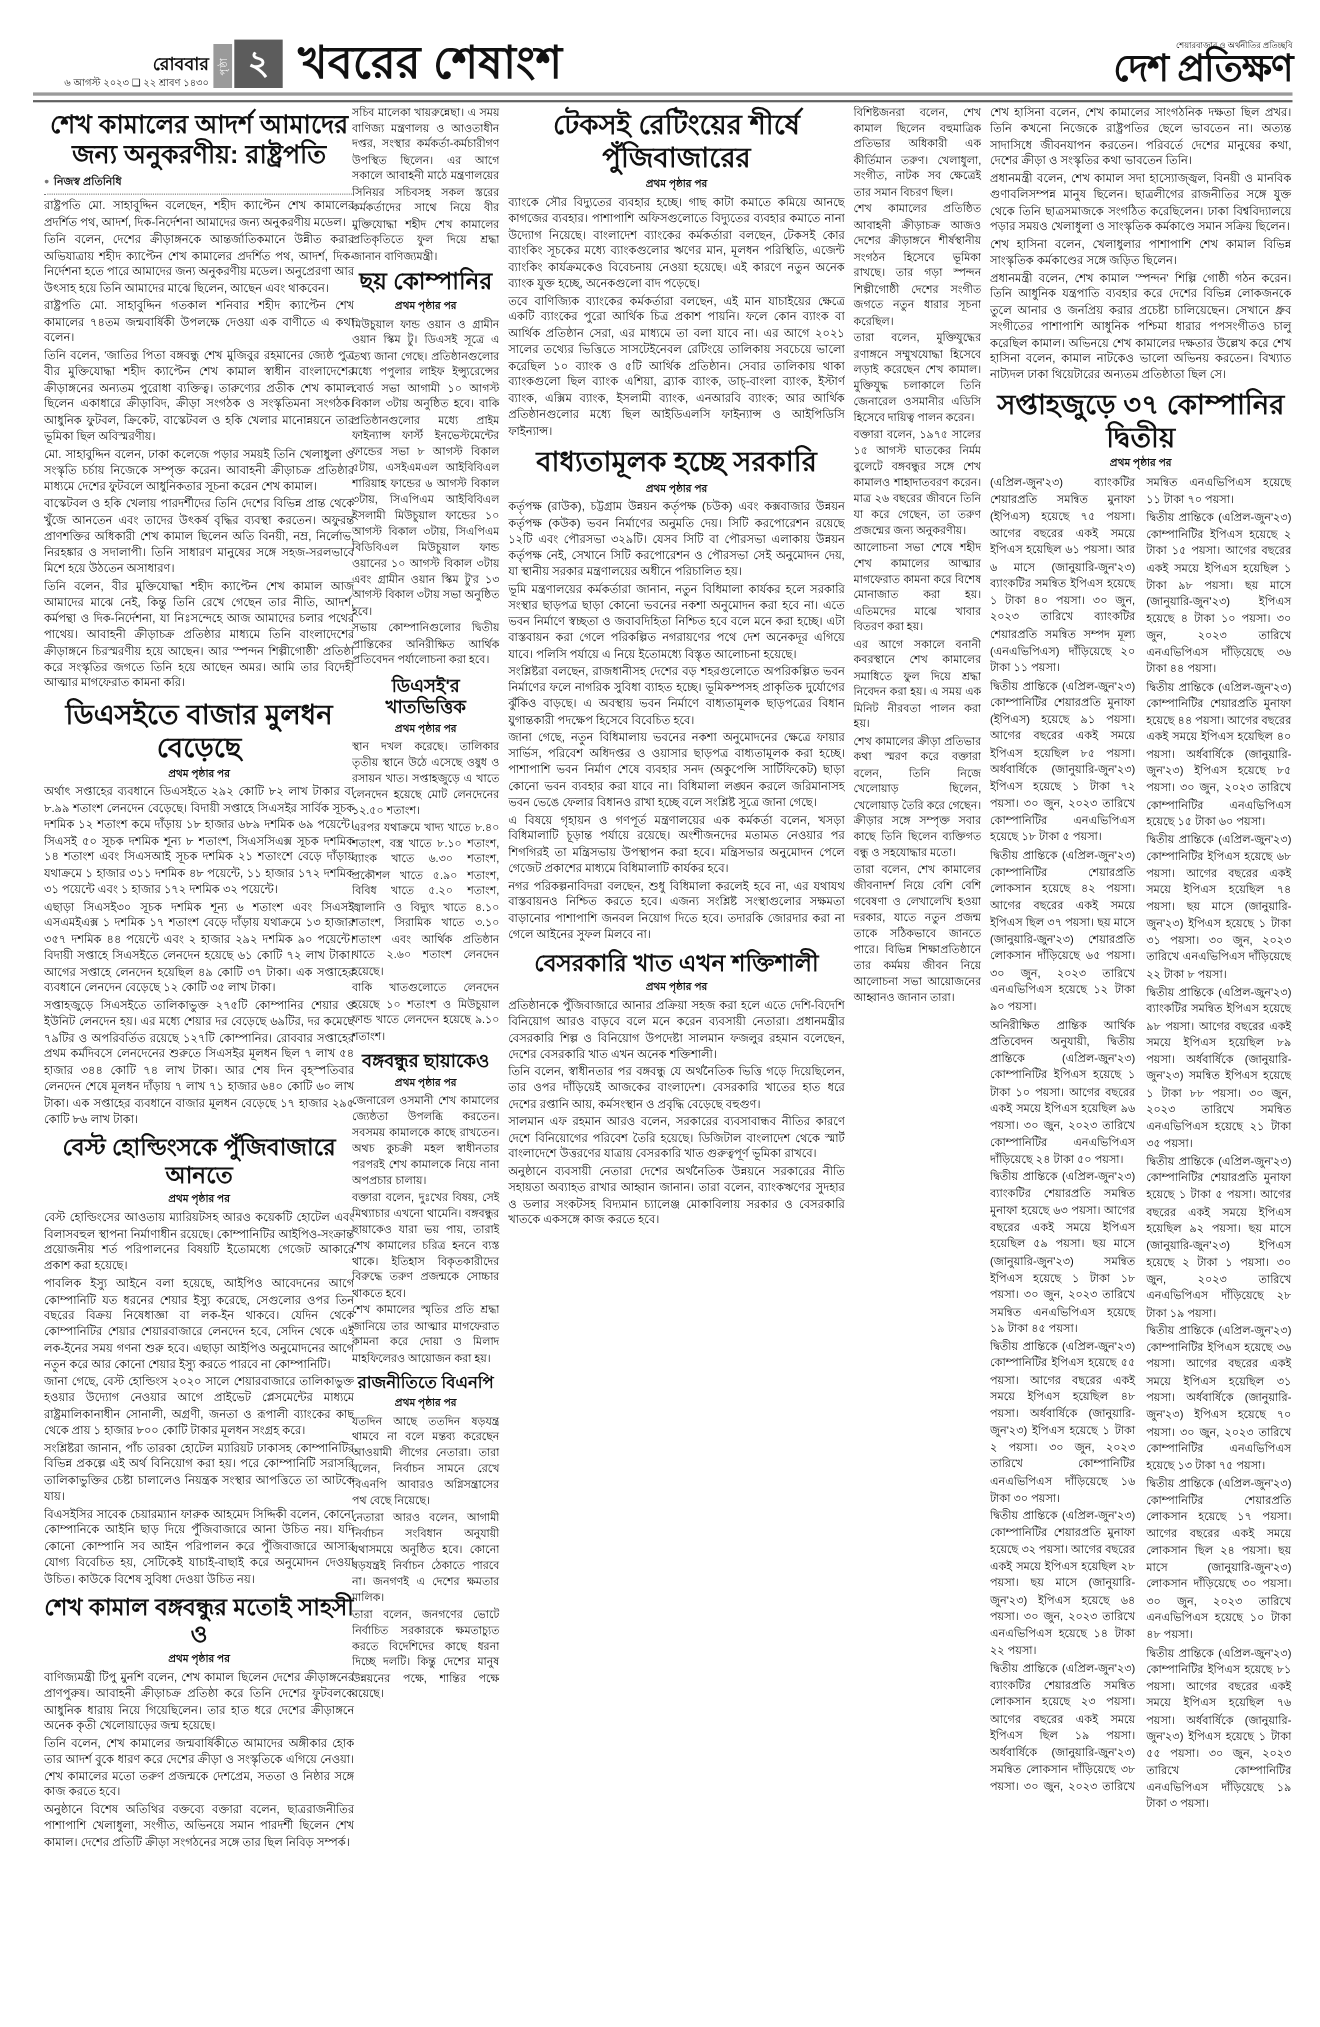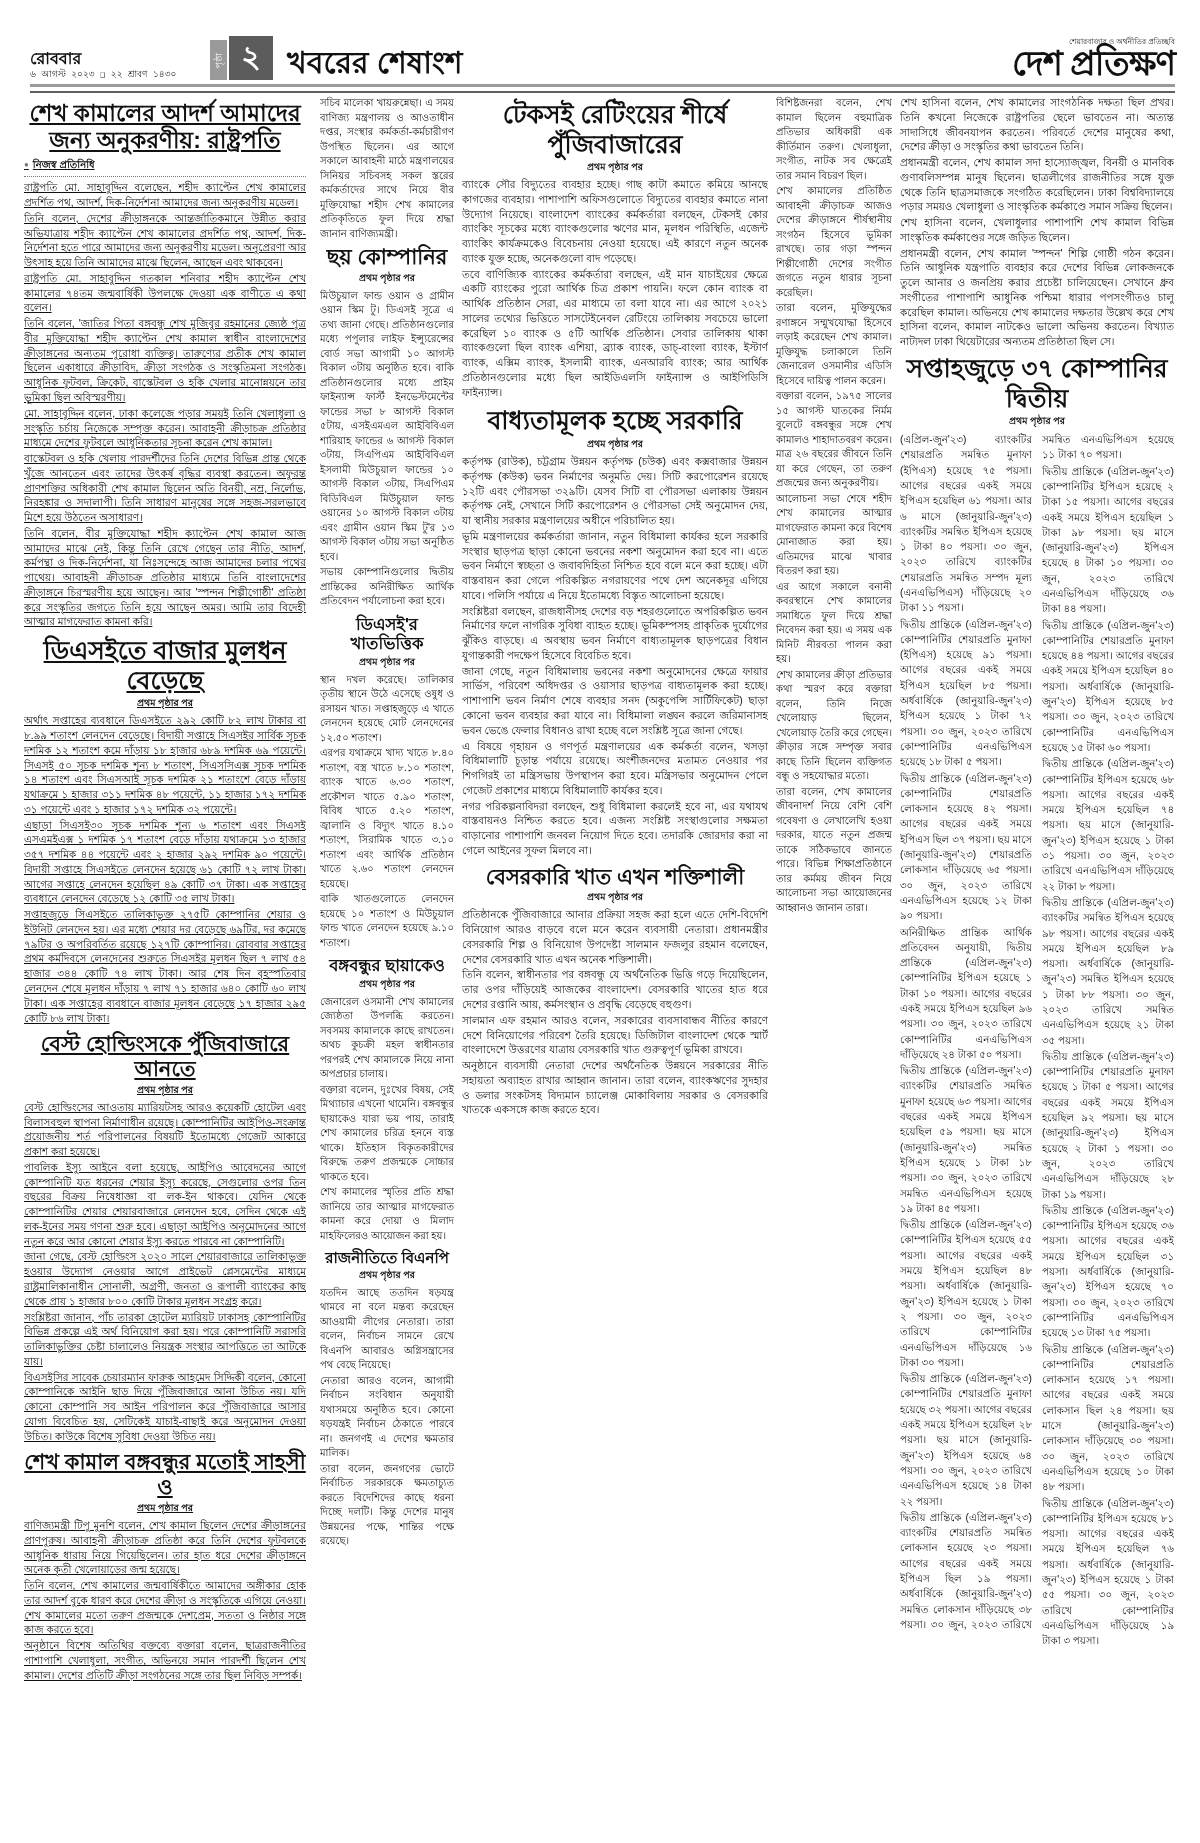--- a/index.html
+++ b/index.html
@@ -1,37 +1,37 @@
 <!DOCTYPE html>
 <html lang="bn"><head>
 <meta charset="utf-8">
 <style>
   html,body{margin:0;padding:0;background:#e8e8e8;}
   .page{position:relative;width:1200px;height:1843px;background:#ffffff;margin:0 auto;
         font-family:"Liberation Sans","DejaVu Sans",sans-serif;color:#111;overflow:hidden;}
   
   .hdr{position:absolute;left:30px;right:25px;top:28px;height:52px;display:flex;align-items:flex-end;}
-  .hdr-date{width:160px;line-height:1.15;padding-right:20px;font-family:Liberation Mono, monospace;}
+  .hdr-date{width:160px;text-align:right;line-height:1.15;padding-right:4px;}
   .hdr-day{font-weight:bold;font-size:16px;}
   .hdr-dline{font-size:9px;color:#222;}
   .page-tab{width:17px;height:40px;background:#9a9a9a;color:#fff;font-size:9px;
             display:flex;align-items:center;justify-content:center;margin-right:2px;}
   .page-tab span{writing-mode:vertical-rl;transform:rotate(180deg);letter-spacing:1px;}
   .page-num{width:44px;height:44px;background:#5c5c5c;color:#fff;font-size:30px;font-weight:bold;
             display:flex;align-items:center;justify-content:center;margin-right:14px;}
-  .section-title{font-size:30px;font-weight:bold;letter-spacing:0;line-height:1;padding-bottom:2px;}
+  .section-title{font-size:41px;font-weight:bold;letter-spacing:0;line-height:1;padding-bottom:2px;}
   .hdr-spacer{flex:1;}
   .brand{text-align:right;line-height:1;}
   .brand-tag{font-size:7.5px;color:#111;margin-bottom:1px;}
   .brand-name{font-size:34px;font-weight:bold;letter-spacing:-1px;}
   .hdr-rule{position:absolute;left:30px;right:25px;top:84px;height:4px;
             border-top:3px solid #9a9a9a;border-bottom:2px solid #5f5f5f;}
   
   .col{position:absolute;top:96px;height:1738px;overflow:hidden;text-align:justify;}
-  #col1{left:24px;width:282px;text-decoration:underline;}
+  #col1{left:40px;width:282px;}
   #col2{left:320px;width:134px;}
   #col3{left:462px;width:306px;}
   #col4{left:776px;width:116px;}
   #col5{left:900px;width:274px;}
   .body p{margin:0 0 1px;font-size:10.4px;line-height:1.42;}
   .narrow .body p{font-size:10px;line-height:1.45;}
   h2{margin:4px 0 0;text-align:center;font-weight:bold;line-height:1.18;}
   .h-xl{font-size:23px;}
   .h-lg{font-size:25px;}
   .h-md{font-size:21px;}

